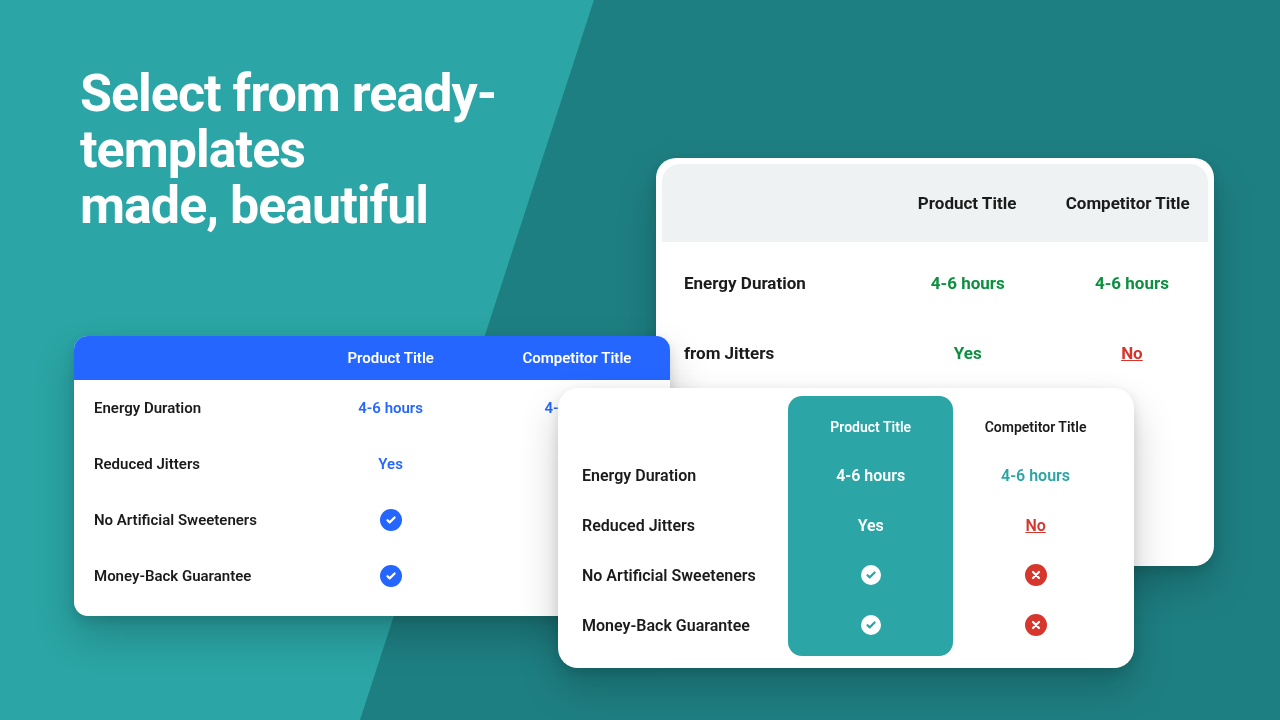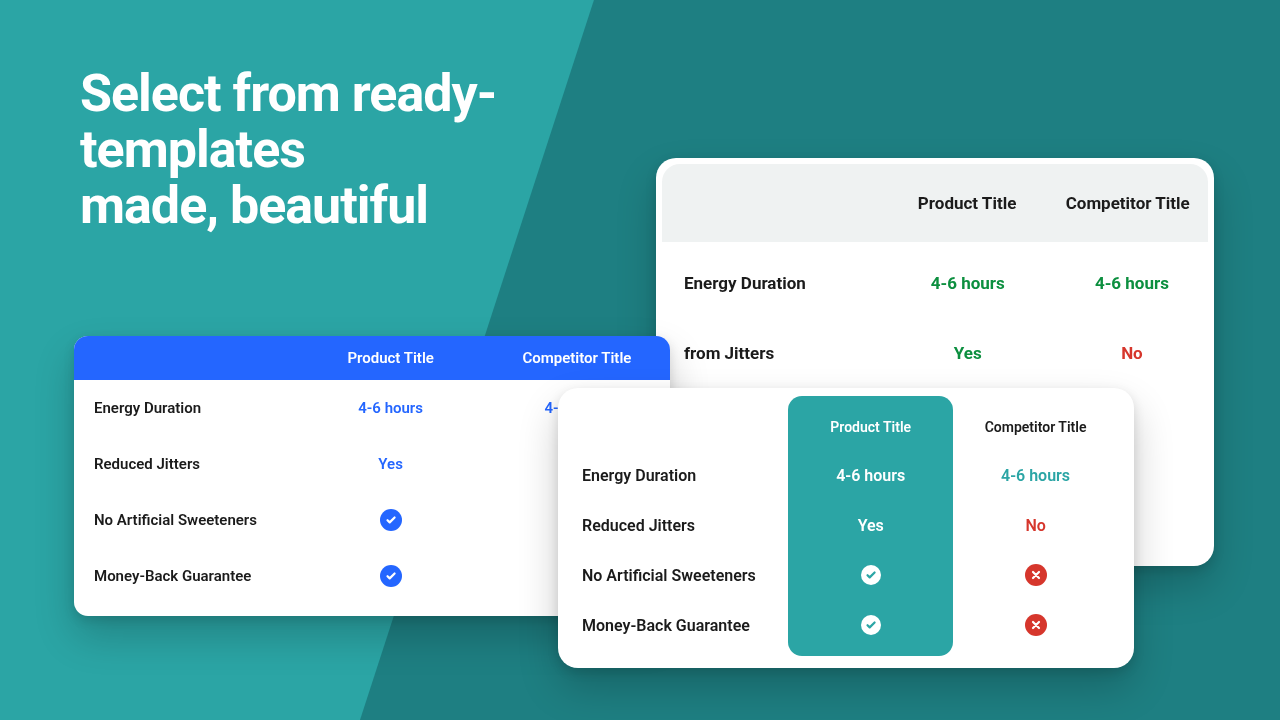--- a/index.html
+++ b/index.html
@@ -52,21 +52,21 @@
 .card-a{top:336px;left:74px;width:596px;padding:0 0 12px 0;z-index:20;}
 .a-head{
   display:grid;grid-template-columns:1.2fr 1fr 1fr;
   background:var(--blue);color:#fff;font-weight:600;
   border-radius:14px 14px 0 0;height:44px;align-items:center;text-align:center;font-size:15px;
 }
 .a-row{display:grid;grid-template-columns:1.2fr 1fr 1fr;align-items:center;height:56px;font-size:15px;}
 .a-row .feat{padding-left:20px;font-weight:600;color:var(--text);}
 .a-row .val{text-align:center;font-weight:600;}
 .val-blue{color:var(--blue);}
-.val-red{color:var(--red);}
+.val-red{color:var(--red);text-decoration:underline;}
 
 
 .card-b{top:158px;left:656px;width:558px;padding:0 0 28px 0;z-index:10; border-radius:20px;}
 .b-head{display:grid;grid-template-columns:1.4fr 1fr 1fr;background:#eff2f2;border-radius:18px 18px 0 0;height:78px;align-items:center;text-align:center;font-weight:700;font-size:17px;color:var(--text);margin:6px;}
 .b-row{display:grid;grid-template-columns:1.4fr 1fr 1fr;align-items:center;height:70px;font-size:17px;}
 .b-row .feat{padding-left:28px;font-weight:700;color:var(--text);}
 .b-row .val{text-align:center;font-weight:700;}
 .val-green{color:var(--green);}
 
 

